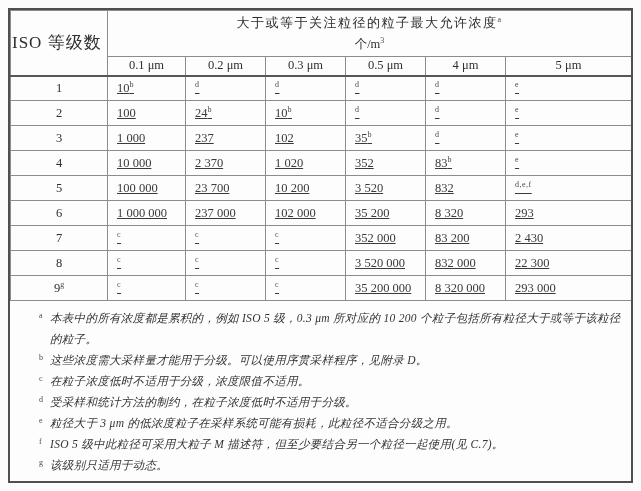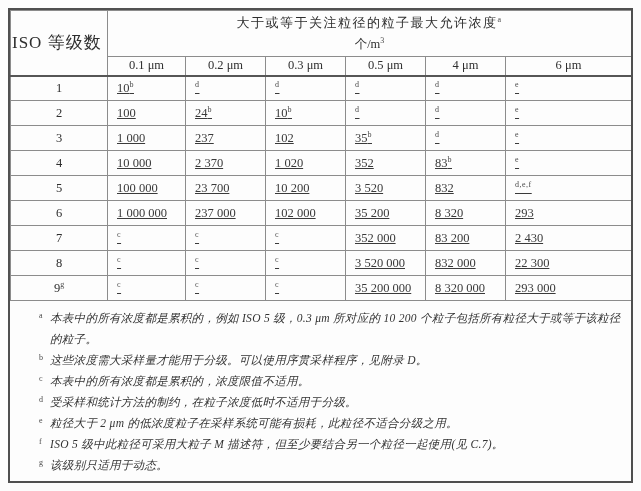--- a/index.html
+++ b/index.html
@@ -88,21 +88,21 @@
             <div class="line1"><span>大于或等于关注粒径的粒子最大允许浓度</span><sup>a</sup></div>
             <div class="line2"><span>个/m</span><sup>3</sup></div>
           </th>
         </tr>
         <tr class="hdr-sizes" id="size-row">
             <th class="size-th">0.1 μm</th>
             <th class="size-th">0.2 μm</th>
             <th class="size-th">0.3 μm</th>
             <th class="size-th">0.5 μm</th>
             <th class="size-th">4 μm</th>
-            <th class="size-th">6 μm</th>
+            <th class="size-th">5 μm</th>
           </tr>
       </thead>
       <tbody id="table-body">
           <tr>
             <td class="row-label"><span>1</span></td>
             <td class="data-cell"><span>10</span><sup>b</sup></td>
             <td class="data-cell"><sup>d</sup></td>
             <td class="data-cell"><sup>d</sup></td>
             <td class="data-cell"><sup>d</sup></td>
             <td class="data-cell"><sup>d</sup></td>
@@ -187,29 +187,29 @@
         <div class="footnote">
           <sup class="fn-marker">a</sup>
           <div class="fn-text">本表中的所有浓度都是累积的，例如 ISO 5 级，0.3 μm 所对应的 10 200 个粒子包括所有粒径大于或等于该粒径的粒子。</div>
         </div>
         <div class="footnote">
           <sup class="fn-marker">b</sup>
           <div class="fn-text">这些浓度需大采样量才能用于分级。可以使用序贯采样程序，见附录 D。</div>
         </div>
         <div class="footnote">
           <sup class="fn-marker">c</sup>
-          <div class="fn-text">本表中的所有浓度都是累积的，浓度限值不适用。</div>
+          <div class="fn-text">在粒子浓度低时不适用于分级，浓度限值不适用。</div>
         </div>
         <div class="footnote">
           <sup class="fn-marker">d</sup>
           <div class="fn-text">受采样和统计方法的制约，在粒子浓度低时不适用于分级。</div>
         </div>
         <div class="footnote">
           <sup class="fn-marker">e</sup>
-          <div class="fn-text">粒径大于 2 μm 的低浓度粒子在采样系统可能有损耗，此粒径不适合分级之用。</div>
+          <div class="fn-text">粒径大于 3 μm 的低浓度粒子在采样系统可能有损耗，此粒径不适合分级之用。</div>
         </div>
         <div class="footnote">
           <sup class="fn-marker">f</sup>
           <div class="fn-text">ISO 5 级中此粒径可采用大粒子 M 描述符，但至少要结合另一个粒径一起使用(见 C.7)。</div>
         </div>
         <div class="footnote">
           <sup class="fn-marker">g</sup>
           <div class="fn-text">该级别只适用于动态。</div>
         </div>
       </div>

